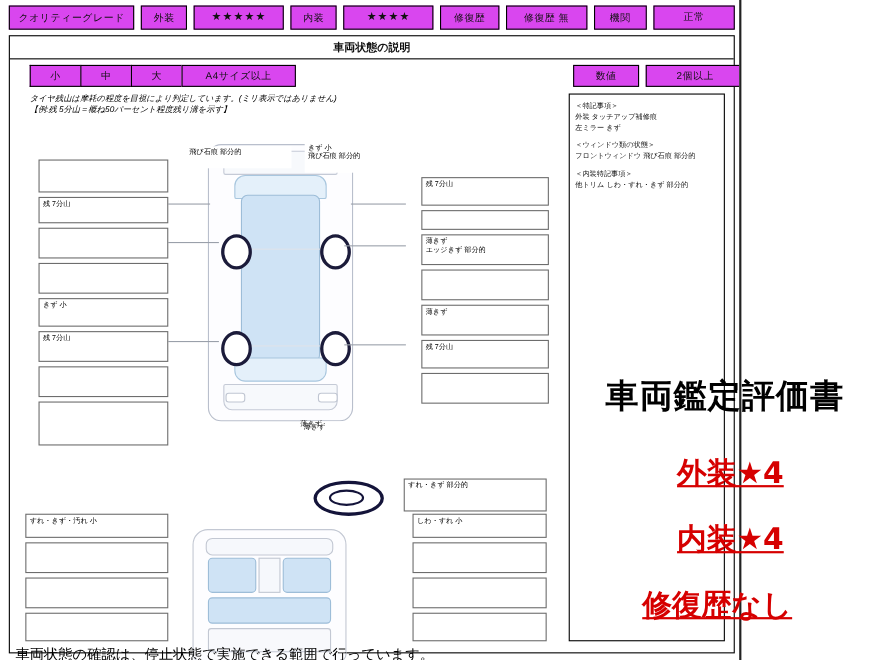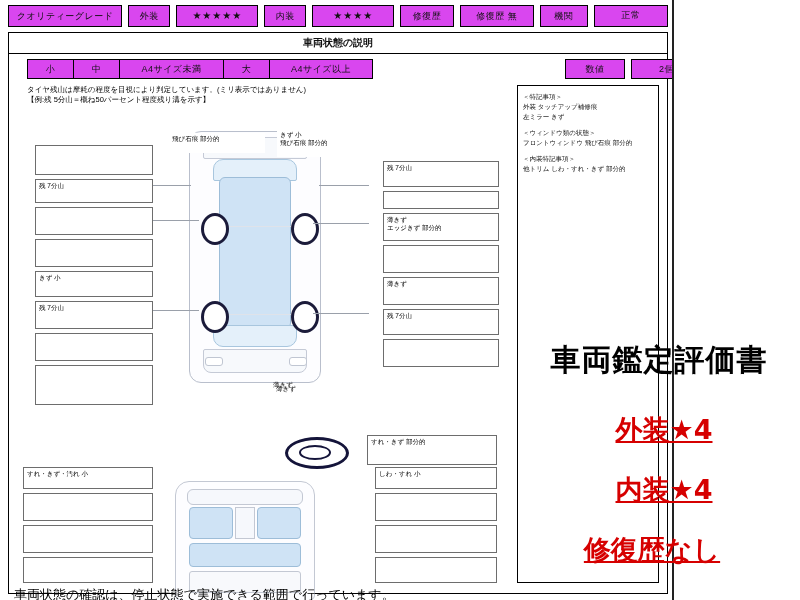--- a/index.html
+++ b/index.html
@@ -54,28 +54,28 @@
   }
   .legend .cell{margin-right:0;border-right:none;}
   .legend .cell:last-child{border-right:1px solid #000;}
   .lg-s{width:46px;}
   .lg-s-t{width:118px;}
   .lg-m{width:46px;}
   .lg-m-t{width:104px;}
   .lg-l{width:46px;}
   .lg-l-t{width:104px;}
   .legend2{
-    position:absolute;left:512px;top:26px;height:20px;display:flex;margin-left:44px;
+    position:absolute;left:512px;top:26px;height:20px;display:flex;
   }
   .lg-n{width:60px;}
   .lg-n-t{width:90px;}
 
   .note-small{
     position:absolute;left:18px;top:52px;width:470px;
-    font-size:7.5px;line-height:1.35;color:#000;
+    font-size:7.5px;line-height:1.35;color:#000;font-style:italic;
   }
 
   
   .infopanel{
     position:absolute;left:508px;top:52px;width:142px;height:498px;
     border:1px solid #000;box-sizing:border-box;
     padding:6px 5px;font-size:6.5px;line-height:1.55;
     background:#fff;
   }
 
@@ -203,21 +203,20 @@
     <div class="cell c-eng-val">正常</div>
   </div>
 
   <div class="mainbox">
 
     <div class="title-row">車両状態の説明</div>
 
     <div class="legend">
       <div class="cell lg-s">小</div>
       <div class="cell lg-m">中</div>
-      <div class="cell lg-m-t">A4サイズ未満</div>
       <div class="cell lg-l">大</div>
       <div class="cell lg-l-t">A4サイズ以上</div>
     </div>
 
     <div class="legend2">
       <div class="cell lg-n">数値</div>
       <div class="cell lg-n-t">2個以上</div>
     </div>
 
     <div class="note-small" style="white-space:pre-line;">タイヤ残山は摩耗の程度を目視により判定しています。(ミリ表示ではありません)

